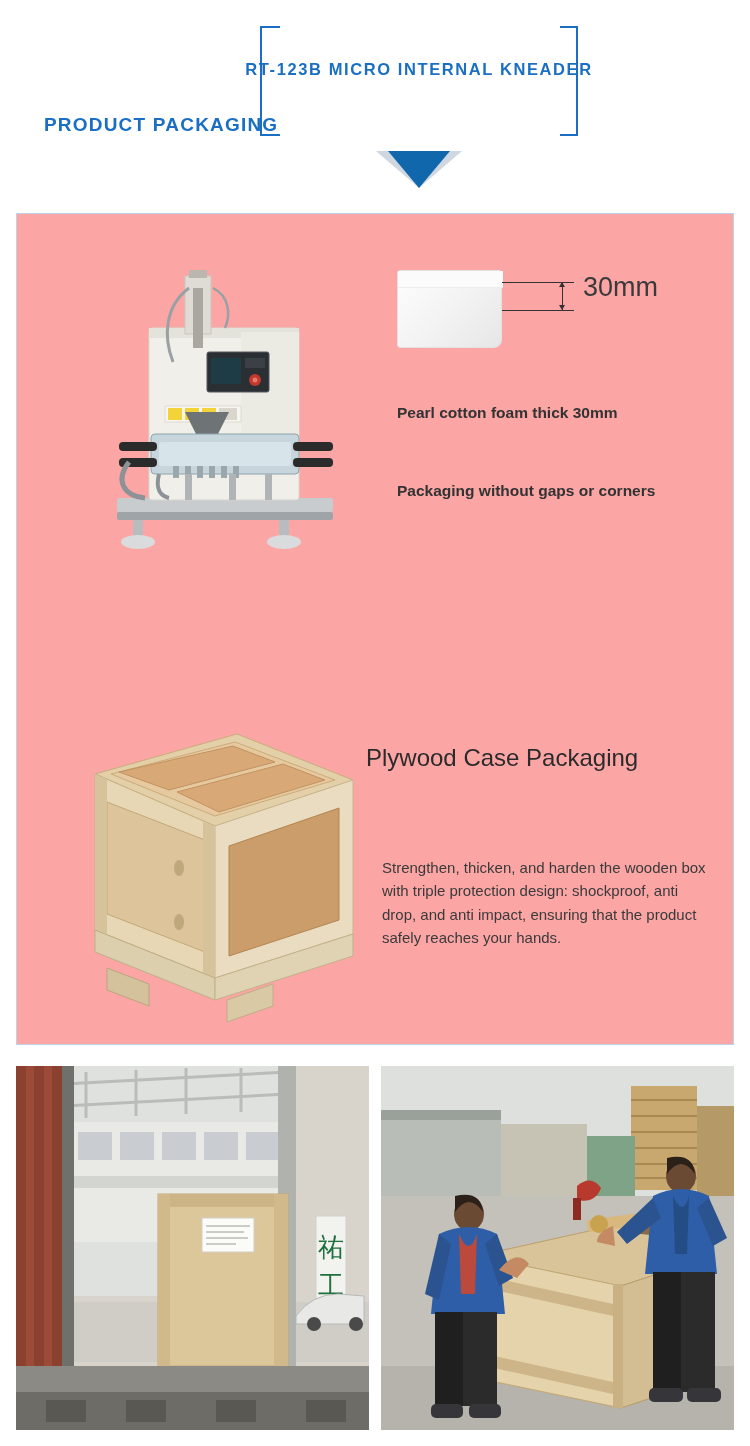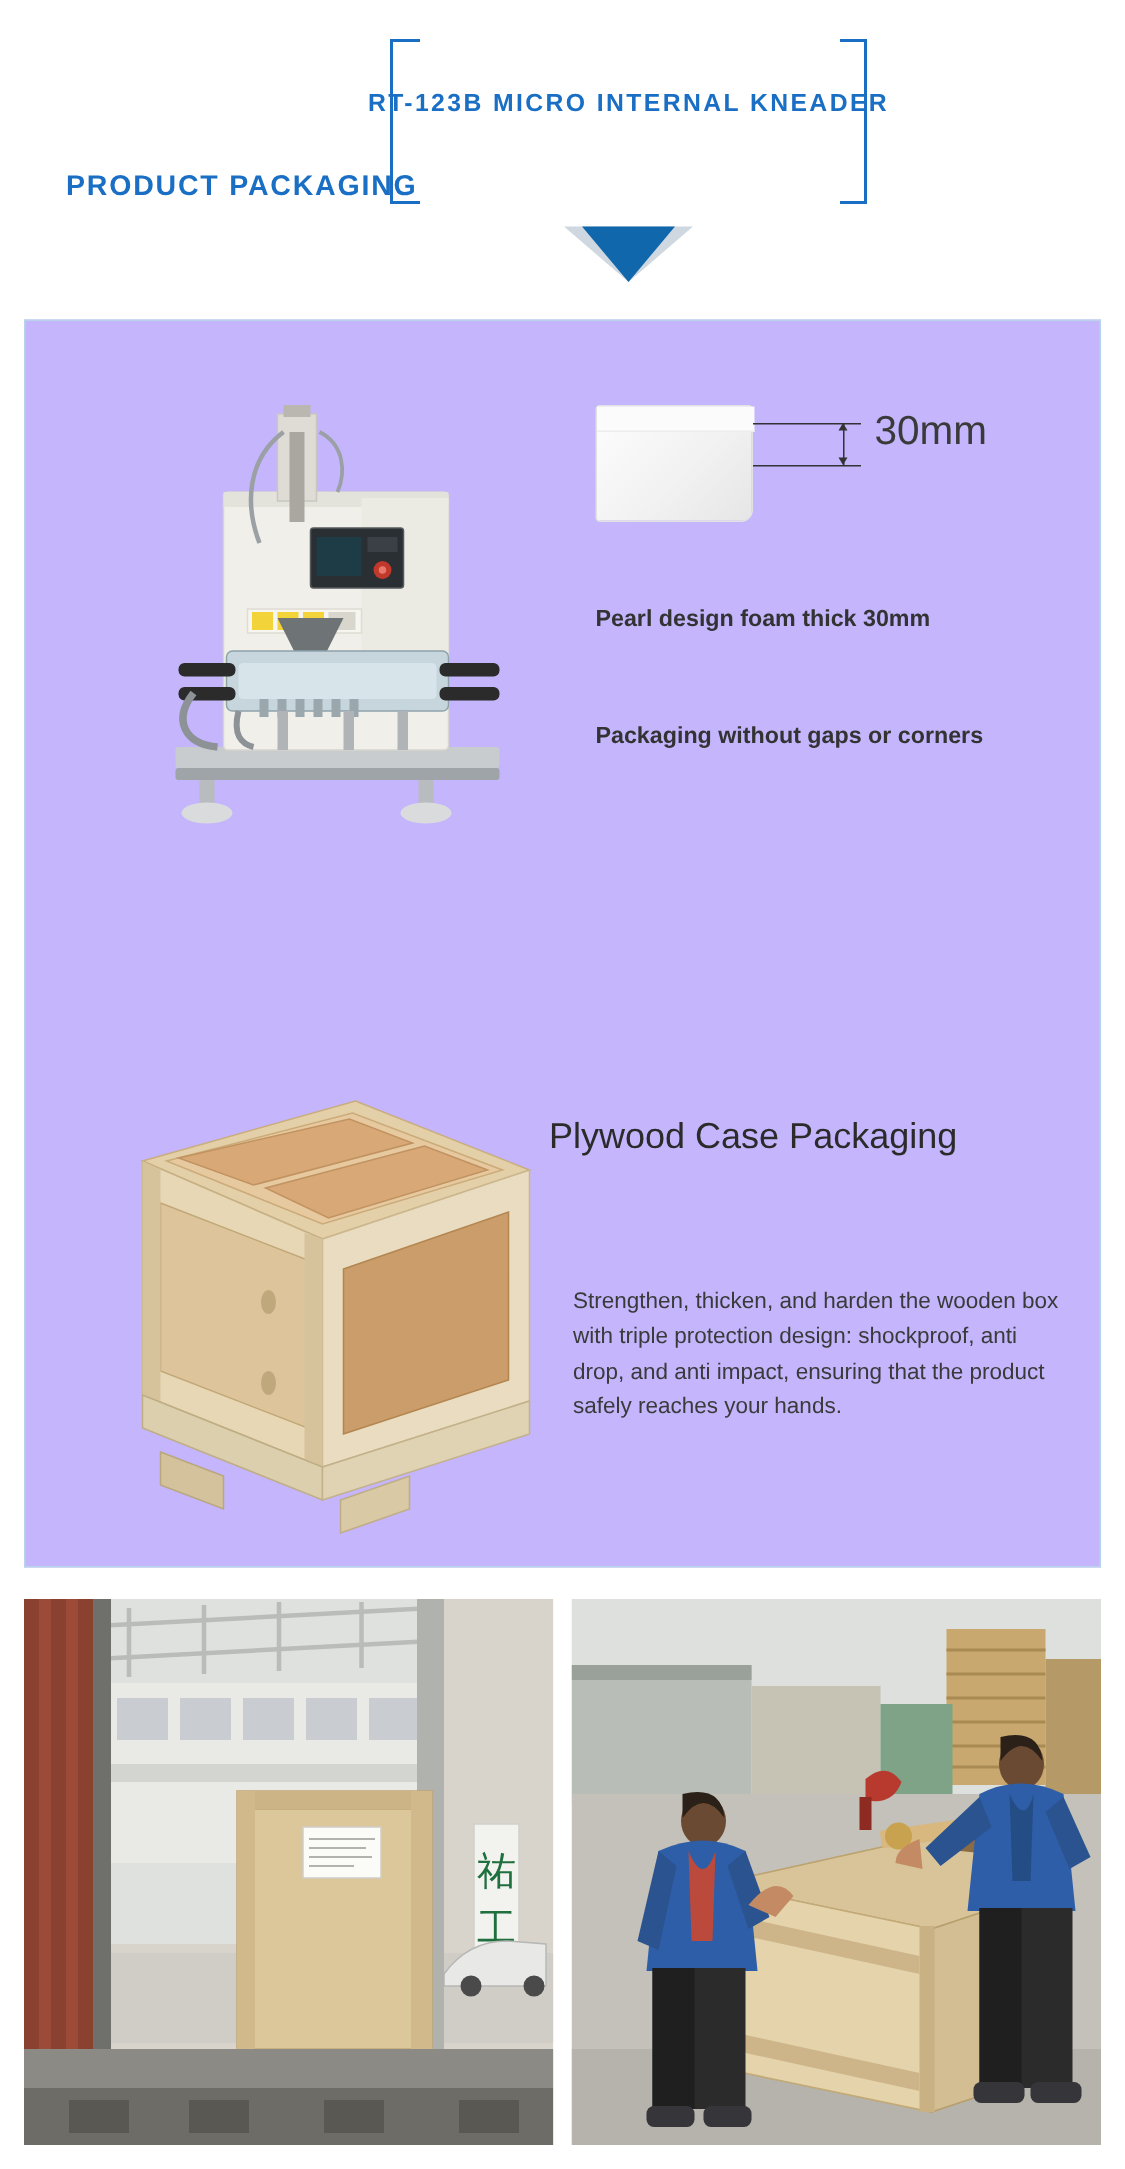--- a/index.html
+++ b/index.html
@@ -95,21 +95,21 @@
   }
 
   
   .panel {
     position: absolute;
     left: 16px;
     top: 213px;
     width: 718px;
     height: 832px;
     border: 1px solid #b9d4ea;
-    background: #c4b5fd;
+    background: #fca5a5;
   }
 
   
   .machine-photo {
     position: absolute;
     left: 72px;
     top: 52px;
     width: 280px;
     height: 300px;
   }
@@ -319,21 +319,21 @@
   <div class="foam-block">
     <div class="foam-swatch"></div>
     <div class="dim-lines">
       <div class="l1"></div>
       <div class="l2"></div>
       <div class="dim-arrow"></div>
     </div>
     <div class="dim-label">30mm</div>
   </div>
 
-  <div class="caption-1">Pearl design foam thick 30mm</div>
+  <div class="caption-1">Pearl cotton foam thick 30mm</div>
   <div class="caption-2">Packaging without gaps or corners</div>
 
   <div class="case-photo">
     <svg viewBox="0 0 290 310" width="290" height="310" aria-hidden="true">
 
       <path d="M18 58 L160 18 L276 64 L138 110 Z" fill="#e3cfa8" stroke="#c9ad7c"></path>
       <path d="M34 58 L158 26 L258 64 L138 100 Z" fill="#e7c9a0" stroke="#cbab79"></path>
       <path d="M42 56 L156 30 L198 46 L92 74 Z" fill="#d8a877" stroke="#c09360"></path>
       <path d="M100 76 L206 48 L248 64 L142 96 Z" fill="#d8a877" stroke="#c09360"></path>
 

